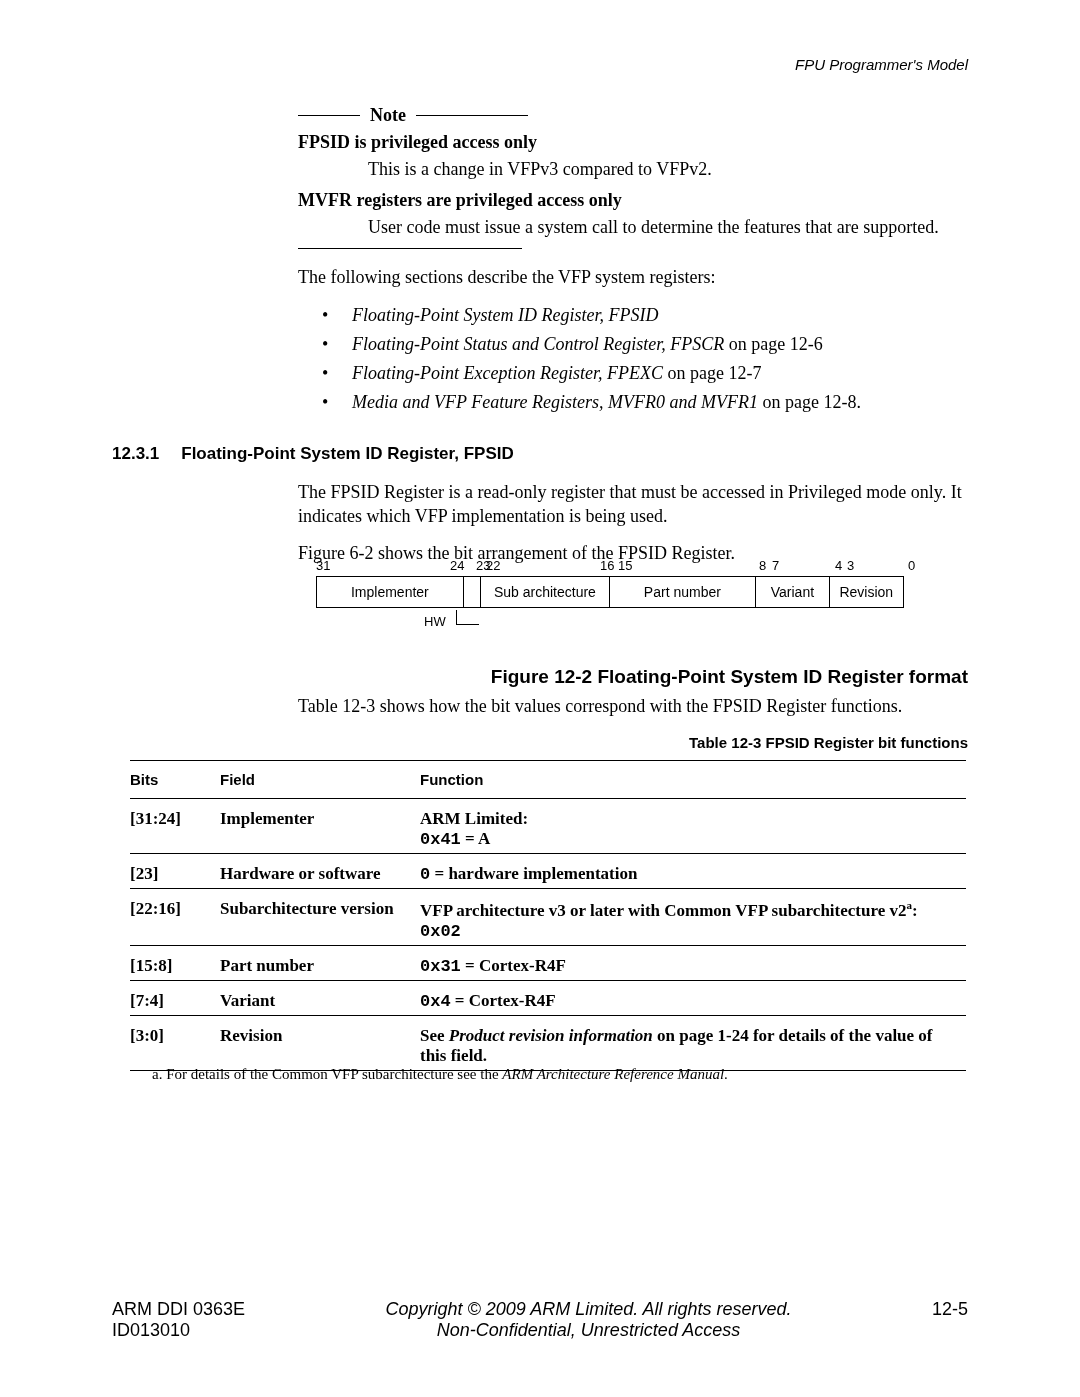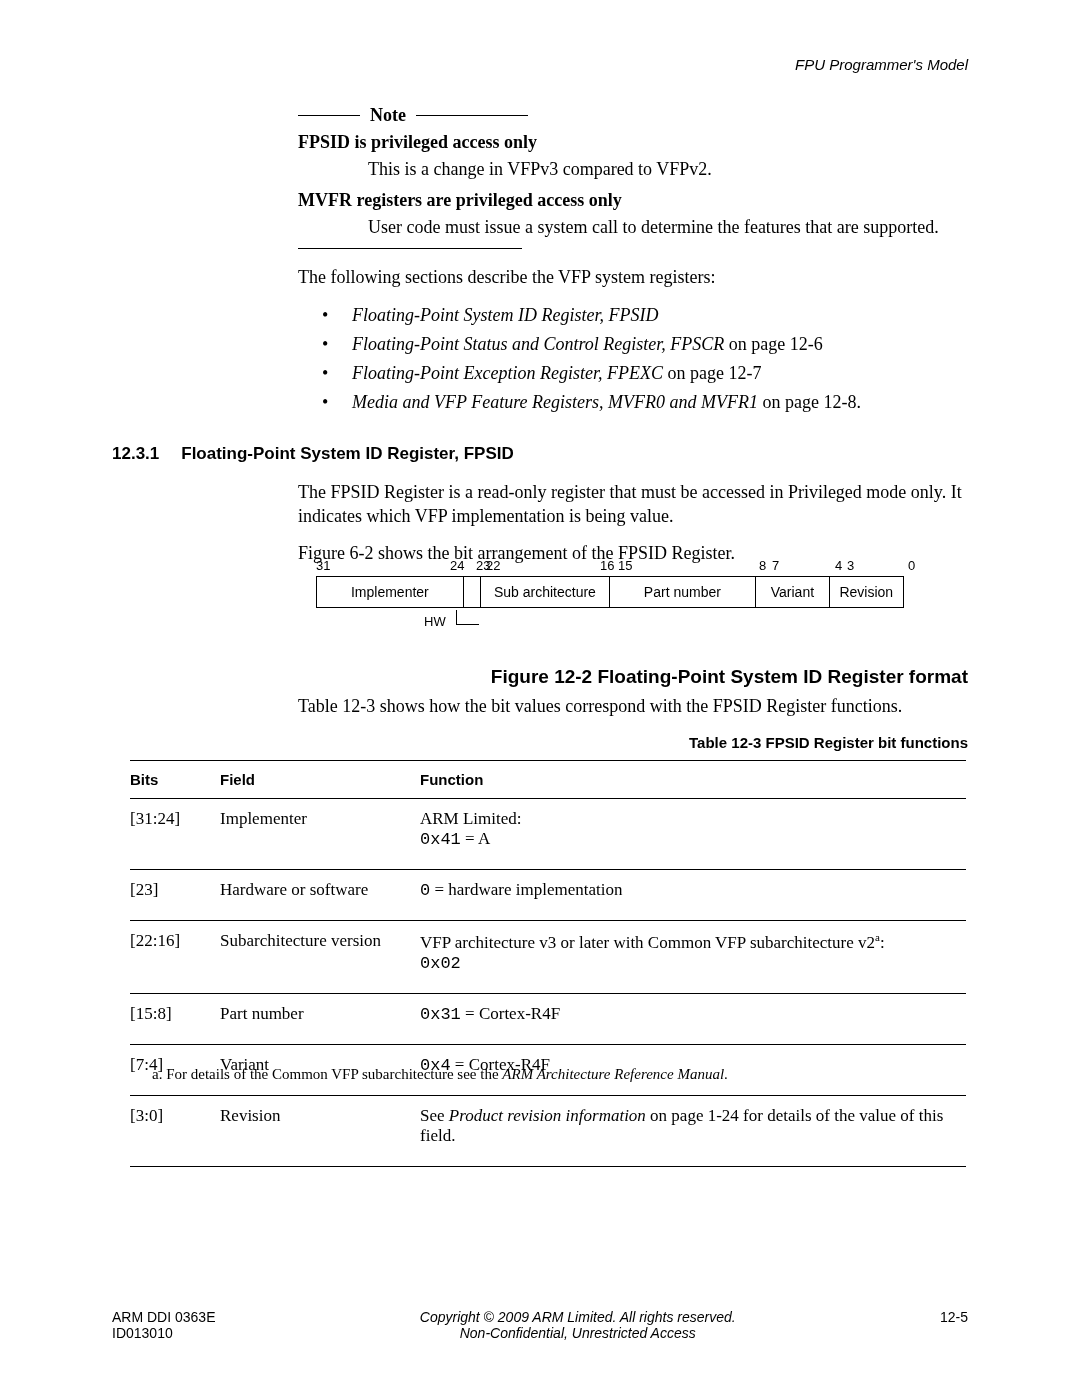--- a/index.html
+++ b/index.html
@@ -53,31 +53,31 @@
   .tbl-caption{ position:absolute; right:112px; top:734px;
     font-family:Arial,Helvetica,sans-serif; font-weight:bold; font-size:15px;}
 
   .tbl-lead{ position:absolute; left:298px; top:696px; width:668px; font-size:18px;}
 
   table.reg{ position:absolute; left:130px; top:760px; width:836px;
     border-collapse:collapse; font-size:17px;}
   table.reg thead th{ text-align:left; font-family:Arial,Helvetica,sans-serif;
     font-weight:bold; font-size:15px; padding:10px 10px 10px 0;
     border-top:1.4px solid #000; border-bottom:1.4px solid #000;}
-  table.reg tbody td{ vertical-align:top; padding:10px 14px 20px 0;
-    border-bottom:1px solid #000; font-family:"Times New Roman",serif;}
+  table.reg tbody td{ vertical-align:top; padding:10px 14px 4px 0;
+    border-bottom:1px solid #000; font-family:"Times New Roman",serif;font-weight:bold;}
   table.reg tbody tr:last-child td{ border-bottom:1.4px solid #000;}
   .mono{ font-family:"Courier New",monospace; font-size:17px;}
   .sup{ font-size:11px; vertical-align:super;}
 
   .tblnote{ position:absolute; left:152px; top:1066px; font-size:15px;}
 
   .footer{ position:absolute; left:112px; right:112px; bottom:56px;
     display:flex; justify-content:space-between; align-items:flex-end;
-    font-family:Arial,Helvetica,sans-serif; font-size:14px;}
+    font-family:Arial,Helvetica,sans-serif; font-size:18px;}
   .footer .c{ text-align:center; font-style:italic;}
 </style>
 </head>
 <body>
 
 <div class="page">
 
   <div class="header-right">FPU Programmer's Model</div>
 
   <div class="body">
@@ -107,21 +107,21 @@
         <span class="ital">Media and VFP Feature Registers, MVFR0 and MVFR1</span><span> on page 12-8.</span></li>
     </ul>
   </div>
 
   <div class="sec-row">
     <span class="sec-num">12.3.1</span>
     <span class="sec-title">Floating-Point System ID Register, FPSID</span>
   </div>
 
   <div class="body2" style="top:476px;">
-    <div class="para">The FPSID Register is a read-only register that must be accessed in Privileged mode only. It indicates which VFP implementation is being value.</div>
+    <div class="para">The FPSID Register is a read-only register that must be accessed in Privileged mode only. It indicates which VFP implementation is being used.</div>
     <div class="para">Figure 6-2 shows the bit arrangement of the FPSID Register.</div>
   </div>
 
   <div class="bitfig">
     <div class="bitnums">
       <span style="left:0px;">31</span>
       <span style="left:134px;">24</span>
       <span style="left:160px;text-align:center;">23</span>
       <span style="left:170px;">22</span>
       <span style="left:284px;">16</span>

